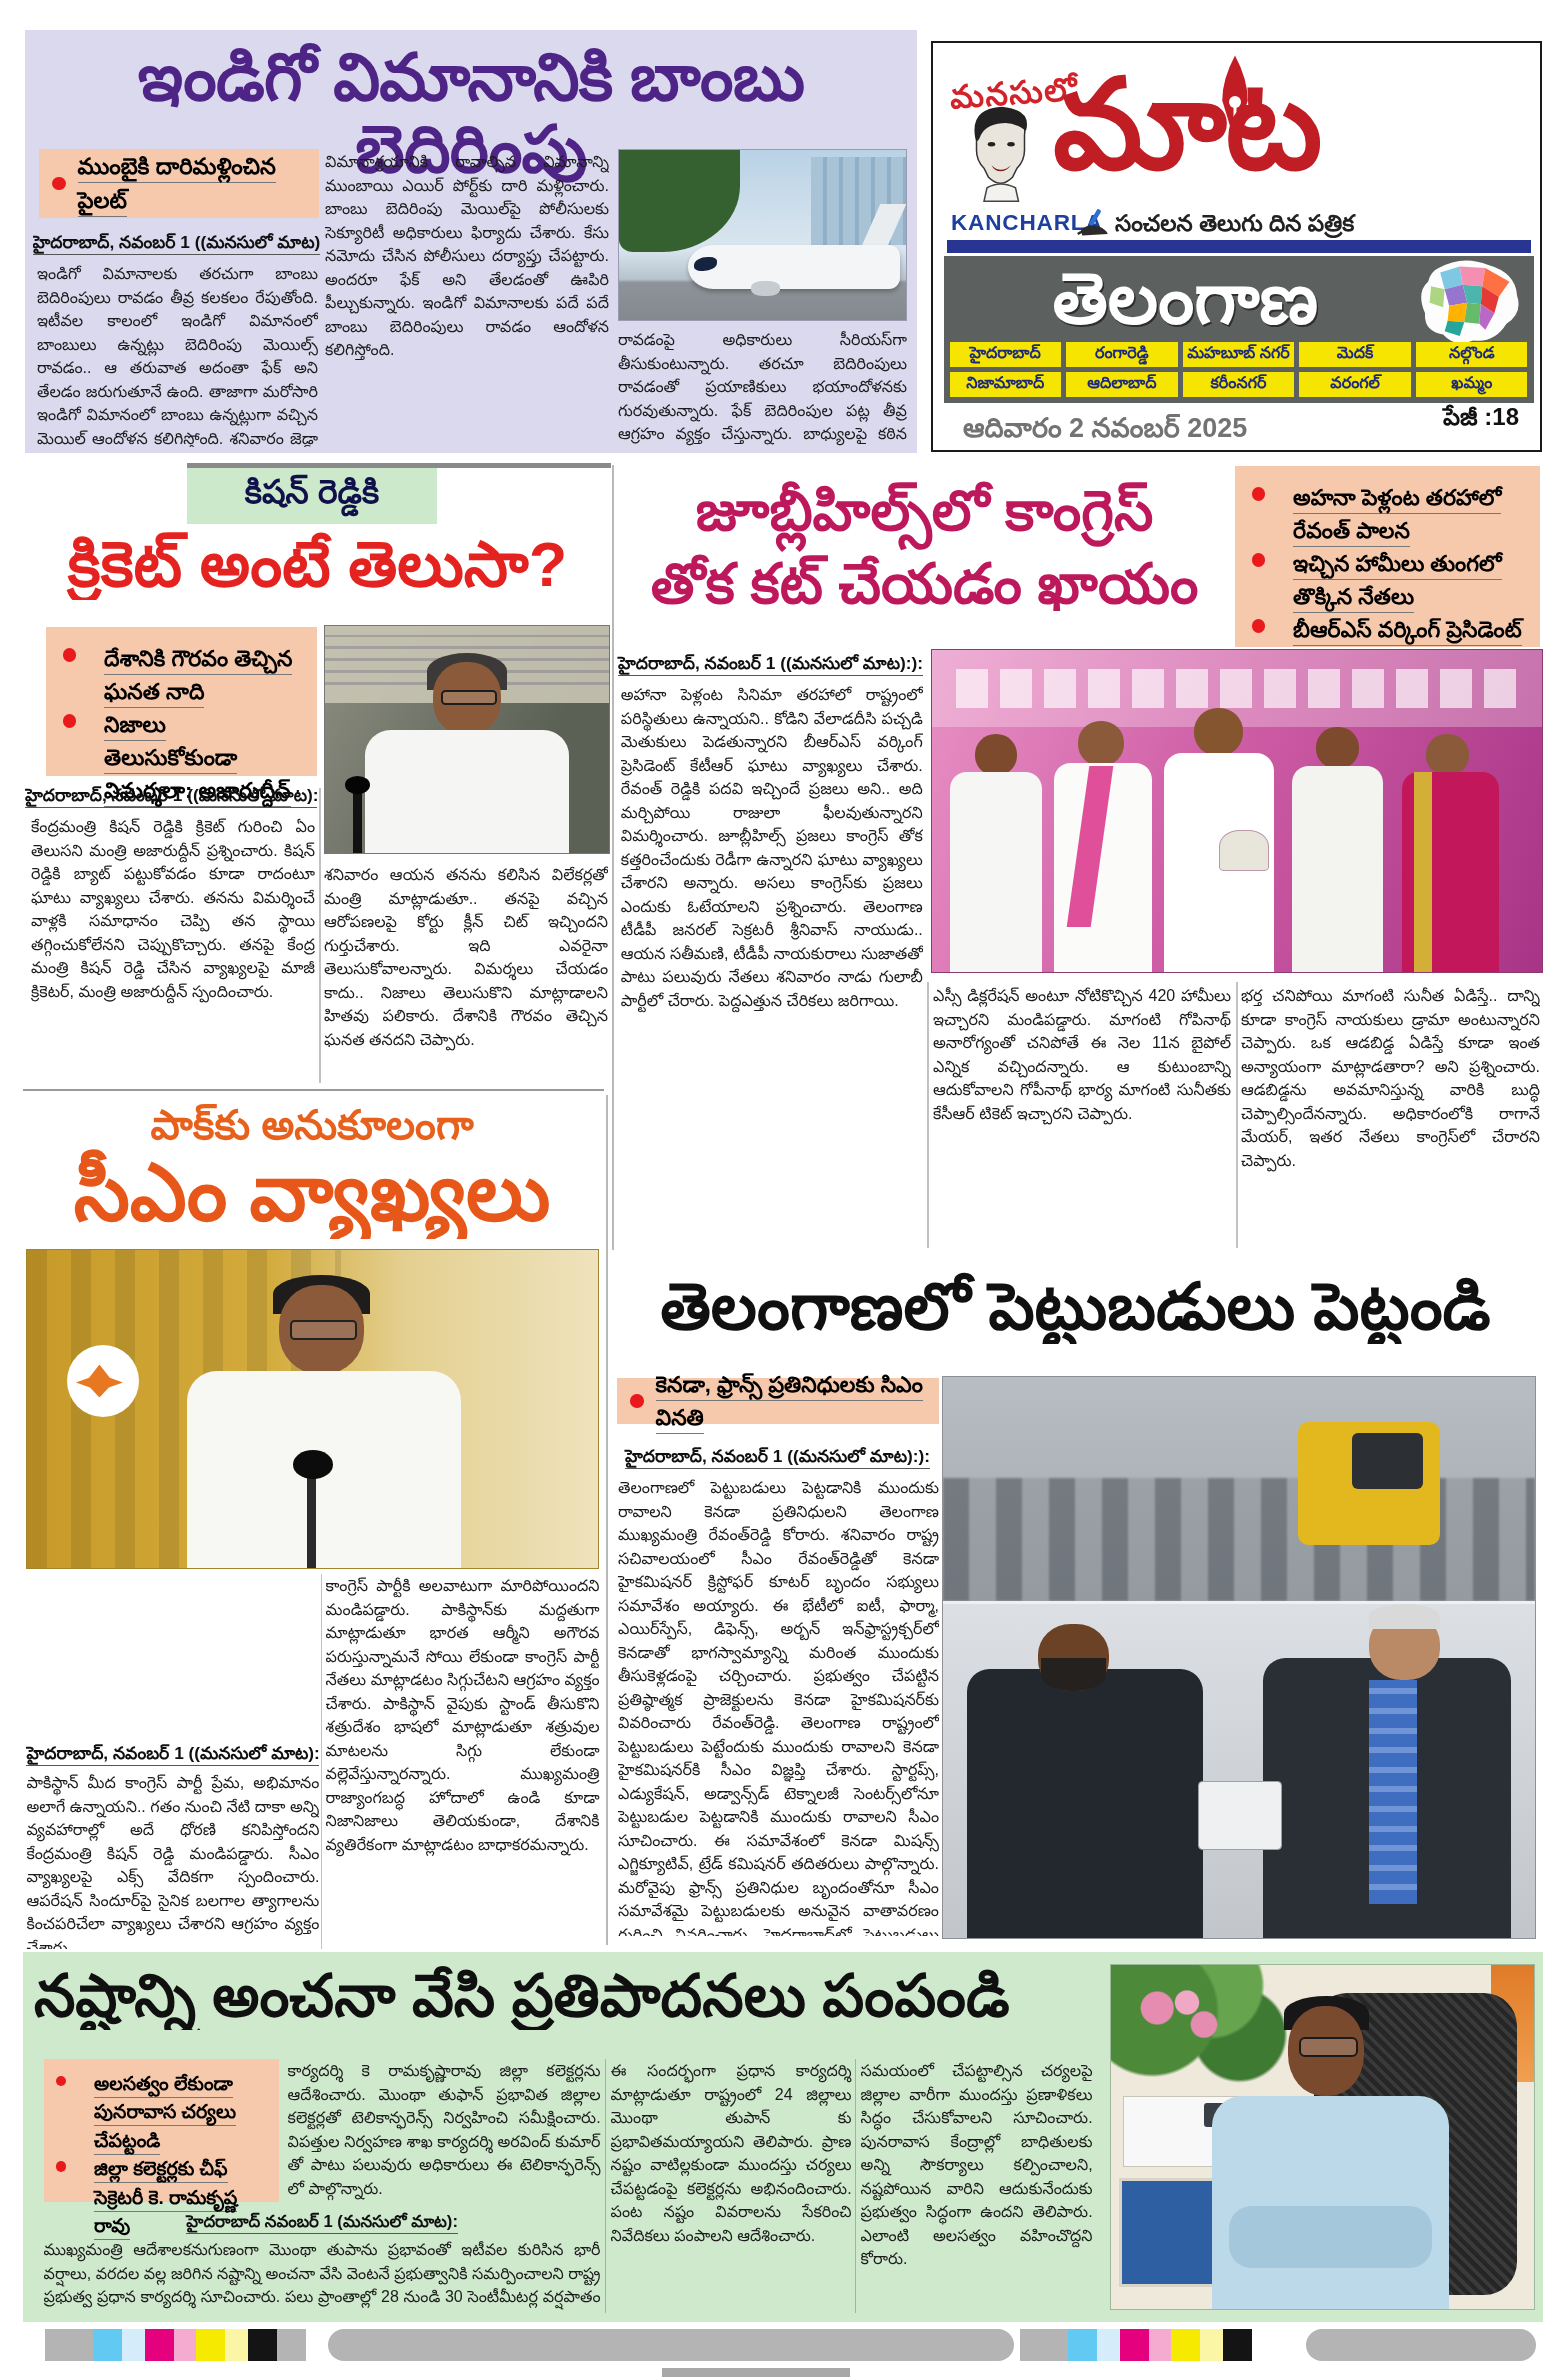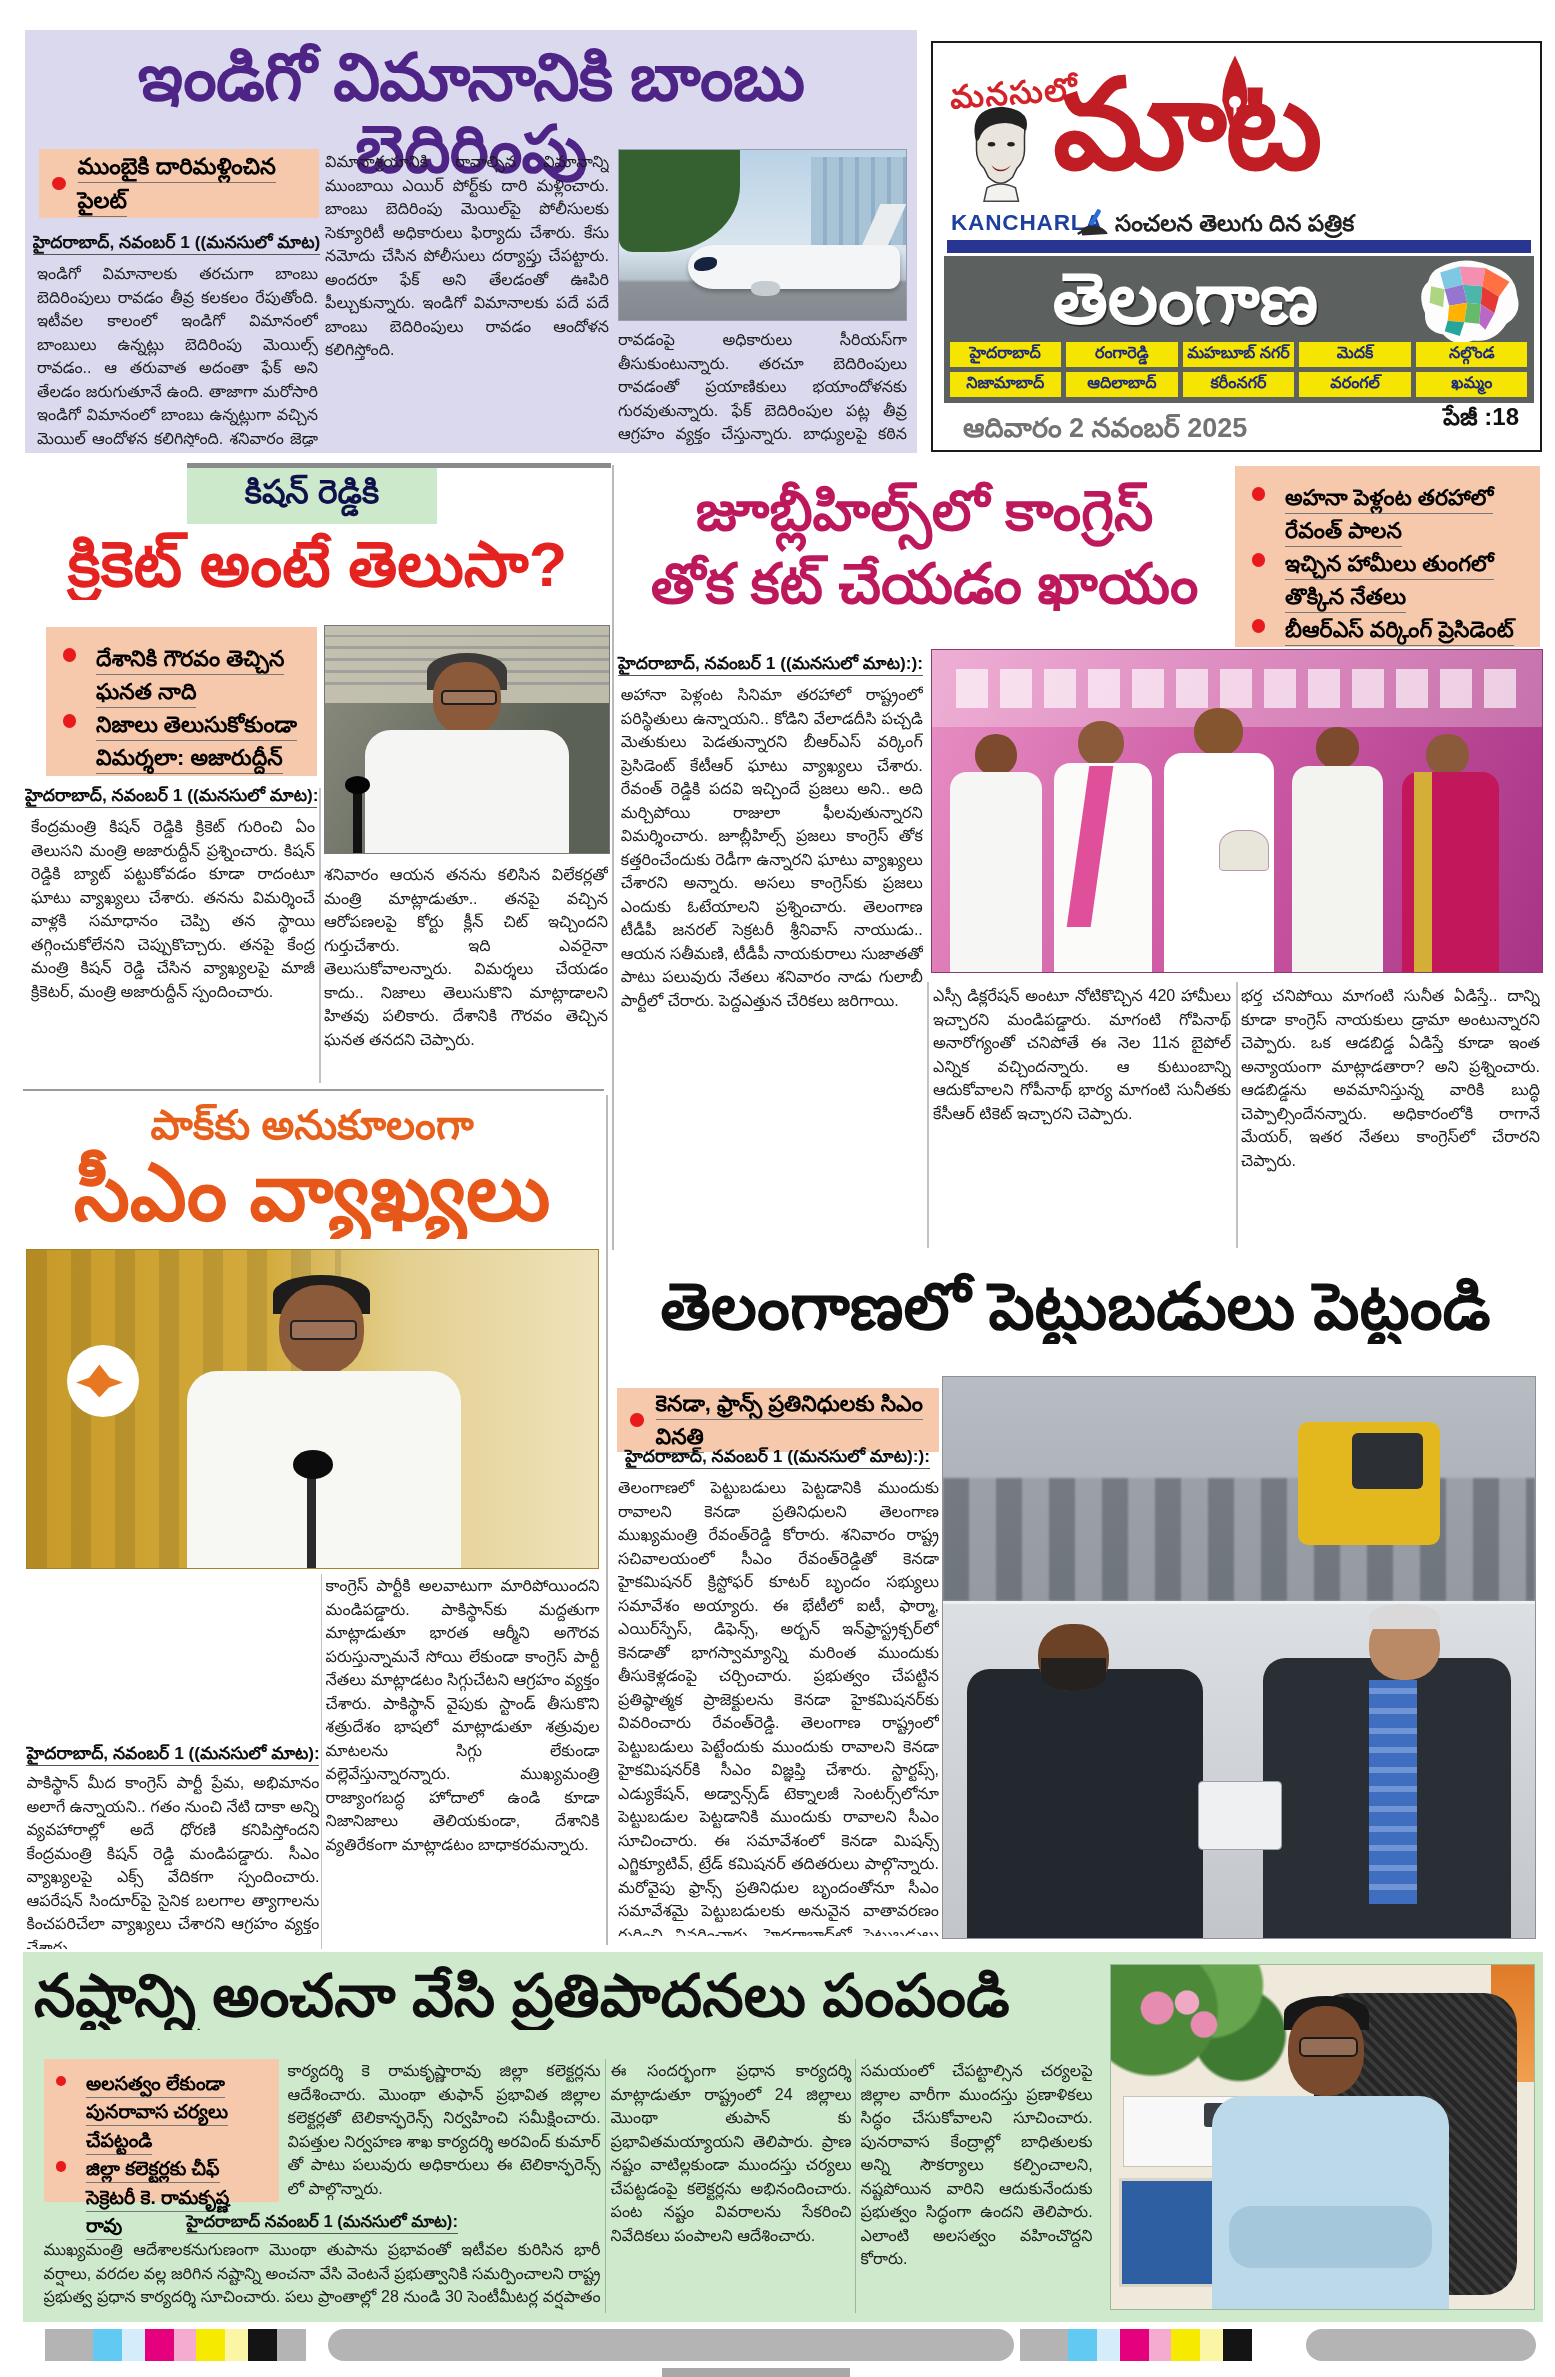--- a/index.html
+++ b/index.html
@@ -7,21 +7,21 @@
     position:relative; width:1555px; height:2377px; background:#ffffff;
     font-family:"Liberation Sans","DejaVu Sans",sans-serif; overflow:hidden;
   }
   .abs { position:absolute; box-sizing:border-box; }
   .body-text { font-size:16px; line-height:1.47; text-align:justify; color:#1b1b1b; overflow:hidden; }
   .dateline { font-weight:bold; font-size:17.3px; text-align:center; color:#101010; overflow:hidden; white-space:nowrap; }
   .dateline span { border-bottom:1.5px solid #555; padding-bottom:2.3px; }
   .kicker-box { background:#f6c9ac; display:flex; align-items:center; gap:12px; padding:7.5px 13.5px; }
   .bullet-dot { width:13.5px; height:13.5px; border-radius:50%; background:#e81a1c; flex:0 0 auto; margin-top:6px; }
   .bullets-box { background:#f6c9ac; padding:15px 16.6px; display:flex; flex-direction:column; justify-content:space-evenly; }
-  .bullet-row { display:flex; gap:20px; align-items:flex-start; }
+  .bullet-row { display:flex; gap:28px; align-items:flex-start; }
   .bullet-text { font-weight:bold; color:#000000; line-height:1.5; }
   .bullet-text span { border-bottom:1.5px solid #777; padding-bottom:3px; }
   .headline { font-weight:bold; overflow:hidden; }
   .vrule { background:#b9b9b9; width:1.5px; }
   .hrule { background:#9a9a9a; height:1.5px; }
   .cbar-seg { display:inline-block; height:32px; vertical-align:top; }
   .photo { overflow:hidden; }
   .photo * { position:absolute; }
 </style>
 </head>
@@ -220,21 +220,21 @@
     <div class="abs dateline" style="left:3.8px; top:652px; width:293px;"><span>హైదరాబాద్, నవంబర్ 1 ((మనసులో మాట):):</span></div>
     <div class="abs body-text" style="left:3.8px; top:680px; width:293px; height:178px;">పాకిస్థాన్ మీద కాంగ్రెస్ పార్టీ ప్రేమ, అభిమానం అలాగే ఉన్నాయని.. గతం నుంచి నేటి దాకా అన్ని వ్యవహారాల్లో అదే ధోరణి కనిపిస్తోందని కేంద్రమంత్రి కిషన్ రెడ్డి మండిపడ్డారు. సీఎం వ్యాఖ్యలపై ఎక్స్ వేదికగా స్పందించారు. ఆపరేషన్ సిందూర్‌పై సైనిక బలగాల త్యాగాలను కించపరిచేలా వ్యాఖ్యలు చేశారని ఆగ్రహం వ్యక్తం చేశారు.</div>
     <div class="abs body-text" style="left:303px; top:483px; width:274px; height:375px;">కాంగ్రెస్ పార్టీకి అలవాటుగా మారిపోయిందని మండిపడ్డారు. పాకిస్థాన్‌కు మద్దతుగా మాట్లాడుతూ భారత ఆర్మీని అగౌరవ పరుస్తున్నామనే సోయి లేకుండా కాంగ్రెస్ పార్టీ నేతలు మాట్లాడటం సిగ్గుచేటని ఆగ్రహం వ్యక్తం చేశారు. పాకిస్థాన్ వైపుకు స్టాండ్ తీసుకొని శత్రుదేశం భాషలో మాట్లాడుతూ శత్రువుల మాటలను సిగ్గు లేకుండా వల్లెవేస్తున్నారన్నారు. ముఖ్యమంత్రి రాజ్యాంగబద్ధ హోదాలో ఉండి కూడా నిజానిజాలు తెలియకుండా, దేశానికి వ్యతిరేకంగా మాట్లాడటం బాధాకరమన్నారు.</div>
     <div class="abs vrule" style="left:298px; top:483px; height:375px; background:#c2c2c2;"></div>
   </div>
 
   <div class="abs vrule" style="left:606px; top:1095px; height:850px;"></div>
 
   <div class="abs" style="left:609px; top:1256px; width:933px; height:688px;">
     <div class="abs headline" style="left:0; top:13.5px; width:933px; text-align:center; font-size:65px; color:#101010; line-height:1.15;">తెలంగాణలో పెట్టుబడులు పెట్టండి</div>
-    <div class="abs kicker-box" style="left:7.5px; top:122px; width:322px; height:64px;margin-top:10px;">
+    <div class="abs kicker-box" style="left:7.5px; top:122px; width:322px; height:46px;">
       <span class="bullet-dot" style="margin-top:0;"></span>
       <span class="bullet-text" style="font-size:22px;"><span>కెనడా, ఫ్రాన్స్ ప్రతినిధులకు సిఎం వినతి</span></span>
     </div>
     <div class="abs dateline" style="left:7.5px; top:190px; width:322px;"><span>హైదరాబాద్, నవంబర్ 1 ((మనసులో మాట):):</span></div>
     <div class="abs body-text" style="left:9px; top:220px; width:321px; height:460px;">తెలంగాణలో పెట్టుబడులు పెట్టడానికి ముందుకు రావాలని కెనడా ప్రతినిధులని తెలంగాణ ముఖ్యమంత్రి రేవంత్‌రెడ్డి కోరారు. శనివారం రాష్ట్ర సచివాలయంలో సీఎం రేవంత్‌రెడ్డితో కెనడా హైకమిషనర్ క్రిస్టోఫర్ కూటర్ బృందం సభ్యులు సమావేశం అయ్యారు. ఈ భేటీలో ఐటీ, ఫార్మా, ఎయిర్‌స్పేస్, డిఫెన్స్, అర్బన్ ఇన్‌ఫ్రాస్ట్రక్చర్‌లో కెనడాతో భాగస్వామ్యాన్ని మరింత ముందుకు తీసుకెళ్లడంపై చర్చించారు. ప్రభుత్వం చేపట్టిన ప్రతిష్ఠాత్మక ప్రాజెక్టులను కెనడా హైకమిషనర్‌కు వివరించారు రేవంత్‌రెడ్డి. తెలంగాణ రాష్ట్రంలో పెట్టుబడులు పెట్టేందుకు ముందుకు రావాలని కెనడా హైకమిషనర్‌కి సీఎం విజ్ఞప్తి చేశారు. స్టార్టప్స్, ఎడ్యుకేషన్, అడ్వాన్స్‌డ్ టెక్నాలజీ సెంటర్స్‌లోనూ పెట్టుబడుల పెట్టడానికి ముందుకు రావాలని సీఎం సూచించారు. ఈ సమావేశంలో కెనడా మిషన్స్ ఎగ్జిక్యూటివ్, ట్రేడ్ కమిషనర్ తదితరులు పాల్గొన్నారు. మరోవైపు ఫ్రాన్స్ ప్రతినిధుల బృందంతోనూ సీఎం సమావేశమై పెట్టుబడులకు అనువైన వాతావరణం గురించి వివరించారు. హైదరాబాద్‌లో పెట్టుబడులు పెట్టాలని ఫ్రాన్స్ ప్రతినిధులను కోరారు. ఈ సమావేశంలో మంత్రి శ్రీధర్ బాబు, ఉన్నతాధికారులు పాల్గొన్నారు.</div>
 
     <div class="abs photo" style="left:333px; top:120px; width:594px; height:563px; background:#c9cdd2; border:0.8px solid #8d9196;">
       <div style="left:0; top:0; width:100%; height:40%; background:linear-gradient(#b7bdc2,#a3aab0);"></div>
       <div style="left:0; top:18%; width:100%; height:22%; background:repeating-linear-gradient(90deg, rgba(70,75,82,.55) 0 25.6px, rgba(120,126,133,.35) 25.6px 53px); filter:blur(0.8px);"></div>
       <div style="right:16%; top:8%; width:24%; height:22%; background:#e3b81f; border-radius:10.5px;"></div>

